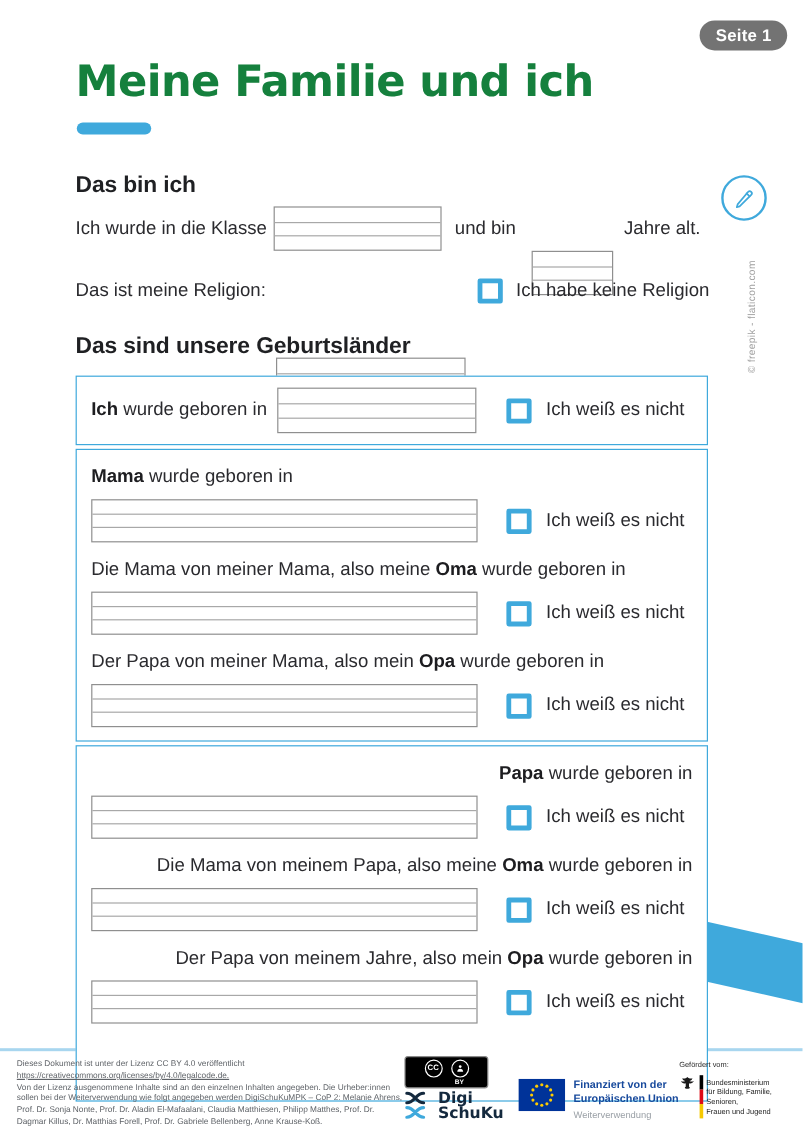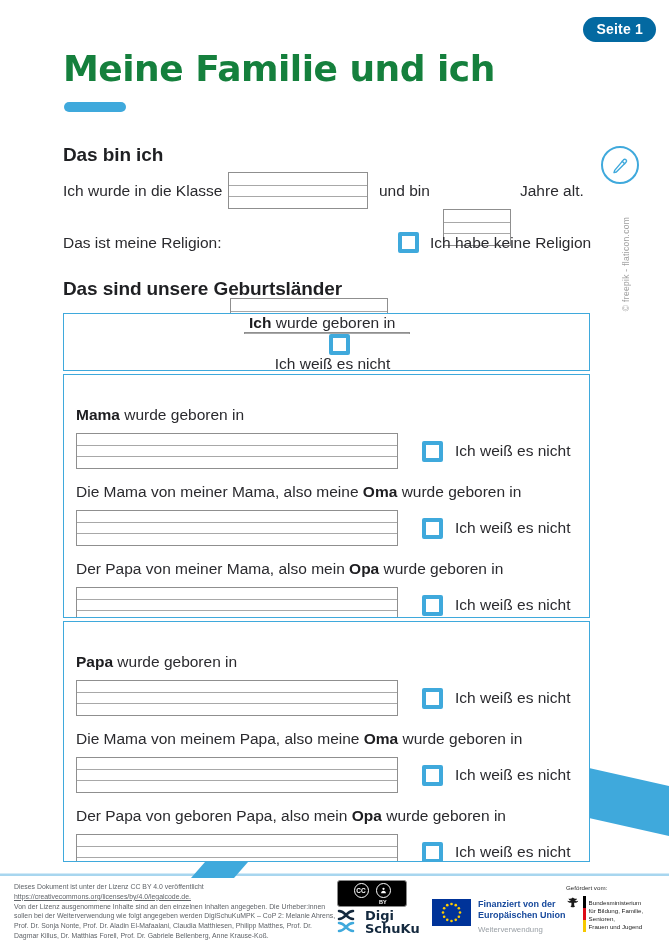--- a/index.html
+++ b/index.html
@@ -3,35 +3,35 @@
 <meta charset="utf-8">
 <style>
   html,body{margin:0;padding:0;background:#fff;}
   .sheet{position:relative;width:669px;height:948px;background:#fff;overflow:hidden;
          font-family:"Liberation Sans",sans-serif;color:#2a2a2e;}
   .abs{position:absolute;}
   .decor{position:absolute;left:0;top:0;z-index:0;}
   .z1{z-index:1;}
 
   
-  .page-badge{right:13px;top:17px;background:#0369a1;color:#fff;font-size:14px;font-weight:700;
+  .page-badge{right:13px;top:17px;background:#737373;color:#fff;font-size:14px;font-weight:700;
               padding:4px 13px 5px;border-radius:14px;letter-spacing:.2px;}
   .page-title{left:63px;top:48px;font-family:"DejaVu Sans",sans-serif;font-weight:800;
               font-size:36px;color:#15803d;letter-spacing:-.5px;}
   .title-bar{left:64px;top:102px;width:62px;height:10px;border-radius:5px;background:#3FA9DC;}
   .pencil-badge{left:601px;top:146px;width:38px;height:38px;border:2px solid #3FA9DC;border-radius:50%;
                 box-sizing:border-box;display:flex;align-items:center;justify-content:center;background:#fff;}
   .credit{left:556px;top:259px;width:140px;text-align:center;transform:rotate(-90deg);
           font-size:8.5px;color:#9e9e9e;letter-spacing:.3px;}
 
   
   .h2{font-size:19px;font-weight:700;color:#1f2023;letter-spacing:-.1px;}
   .lbl{font-size:15.5px;color:#2a2a2e;}
   .bsent{font-size:15.5px;color:#2a2a2e;margin:14px 0 9px;}
-  .bsent.first{margin-top:17px;}
+  .bsent.first{margin-top:0;}
   .bsent b{font-weight:700;color:#1d1d20;}
 
   
   .wb{position:relative;background:#fff;border:1px solid #8f8f8f;box-sizing:border-box;}
   .wb::before,.wb::after{content:"";position:absolute;left:0;right:0;border-top:1px solid #a8a8a8;}
   .wb::before{top:33%;} .wb::after{top:66%;}
   .wb3{width:322px;height:36px;}
 
   
   .cb{display:inline-block;width:13px;height:13px;border:4px solid #3FA9DC;border-radius:2px;
@@ -99,21 +99,21 @@
   <div class="abs wb z1" style="left:443px;top:172px;width:68px;height:37px;"></div>
   <div class="abs lbl z1" style="left:520px;top:182px;">Jahre alt.</div>
 
   <div class="abs lbl z1" style="left:63px;top:234px;">Das ist meine Religion:</div>
   <div class="abs wb z1" style="left:230px;top:224px;width:158px;height:37px;"></div>
   <span class="abs cb z1" style="left:398px;top:232px;"></span>
   <div class="abs h2 z1" style="left:63px;top:278px;">Das sind unsere Geburtsländer</div>
 
   <div class="abs lbl z1" style="left:430px;top:234px;">Ich habe keine Religion</div>
 
-  <div class="gbox" style="top:313px;height:58px;display:flex;align-items:center;padding:0 12px;flex-direction:column;">
+  <div class="gbox" style="top:313px;height:58px;display:flex;align-items:center;padding:0 12px;">
     <div class="bsent first" style="width:155px;margin:0;"><span></span><b>Ich</b><span> wurde geboren in</span></div>
     <div class="wb" style="width:166px;height:38px;"></div>
     <span class="cb" style="margin-left:25px;"></span>
     <span class="cblbl">Ich weiß es nicht</span>
   </div>
 
   <div class="gbox" style="top:374px;height:244px;padding:14px 12px 0;">
     <div class="bsent first"><span></span><b>Mama</b><span> wurde geboren in</span></div>
     <div class="frow">
       <div class="wb wb3"></div>
@@ -127,34 +127,34 @@
       <span class="cblbl">Ich weiß es nicht</span>
     </div>
     <div class="bsent"><span>Der Papa von meiner Mama, also mein </span><b>Opa</b><span> wurde geboren in</span></div>
     <div class="frow">
       <div class="wb wb3"></div>
       <span class="cb"></span>
       <span class="cblbl">Ich weiß es nicht</span>
     </div>
   </div>
 
-  <div class="gbox" style="top:621px;height:241px;padding:14px 12px 0;">
+  <div class="gbox" style="top:621px;height:297px;padding:14px 12px 0;text-align:right;">
     <div class="bsent first"><span></span><b>Papa</b><span> wurde geboren in</span></div>
     <div class="frow">
       <div class="wb wb3"></div>
       <span class="cb"></span>
       <span class="cblbl">Ich weiß es nicht</span>
     </div>
     <div class="bsent"><span>Die Mama von meinem Papa, also meine </span><b>Oma</b><span> wurde geboren in</span></div>
     <div class="frow">
       <div class="wb wb3"></div>
       <span class="cb"></span>
       <span class="cblbl">Ich weiß es nicht</span>
     </div>
-    <div class="bsent"><span>Der Papa von geboren Papa, also mein </span><b>Opa</b><span> wurde geboren in</span></div>
+    <div class="bsent"><span>Der Papa von meinem Jahre, also mein </span><b>Opa</b><span> wurde geboren in</span></div>
     <div class="frow">
       <div class="wb wb3"></div>
       <span class="cb"></span>
       <span class="cblbl">Ich weiß es nicht</span>
     </div>
   </div>
 
   <div class="abs license z1">
     <div>Dieses Dokument ist unter der Lizenz CC BY 4.0 veröffentlicht</div>
     <div><a>https://creativecommons.org/licenses/by/4.0/legalcode.de.</a></div>

